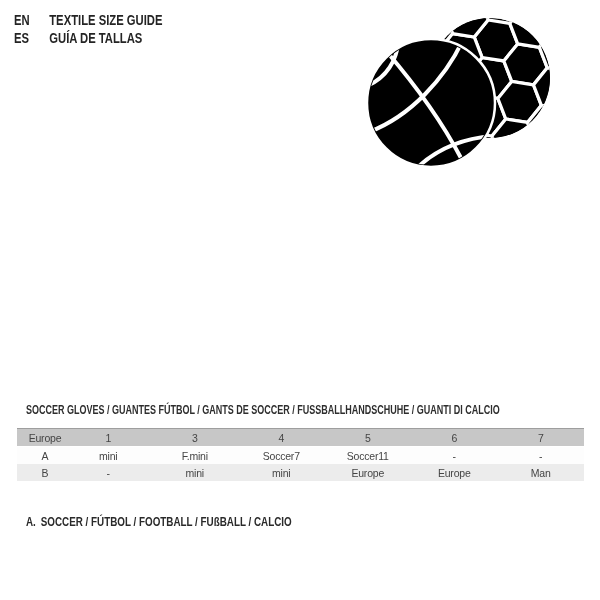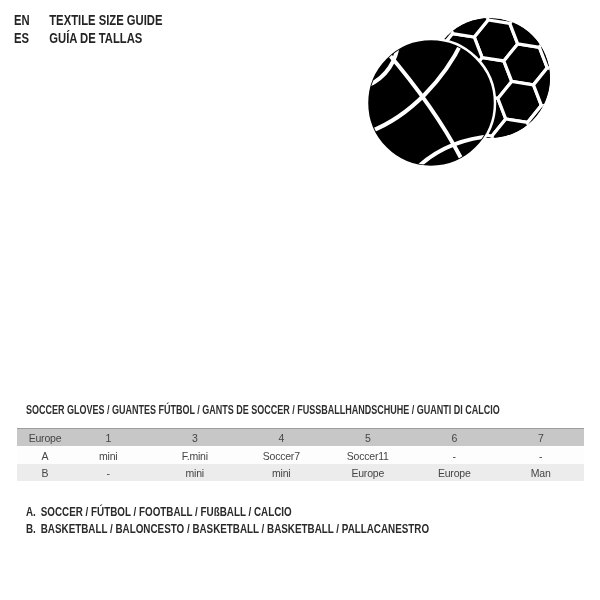--- a/index.html
+++ b/index.html
@@ -26,21 +26,21 @@
   .size-table col.label-col{width:48px;}
   .size-table th,.size-table td{height:17px;padding:0;text-align:center;font-weight:normal;
                                 vertical-align:middle;}
   .size-table th:first-child,.size-table td:first-child{text-align:center;padding-left:8px;}
   .size-table thead tr{background:#c7c7c7;border-top:1px solid #9e9e9e;}
   .size-table tbody tr.row-a{background:#fdfdfd;border-top:1px solid #ffffff;}
   .size-table tbody tr.row-b{background:#ececec;}
 
   
   .footnotes{position:absolute;left:26px;top:502px;}
-  .footnote{height:17px;}
+  .footnote{height:17px;margin-top:10px;}
   .fn-inner{display:inline-block;transform:scaleX(0.82);transform-origin:0 50%;
             font-weight:bold;font-size:12px;white-space:nowrap;color:#2a2a2a;}
   .fn-label{display:inline-block;width:18px;}
 </style>
 </head>
 <body>
 
 <div class="page">
 
   <div class="lang-block">
@@ -141,18 +141,15 @@
         <td>Europe</td>
         <td>Man</td>
       </tr>
     </tbody>
   </table>
 
   <div class="footnotes">
     <div class="footnote">
       <span class="fn-inner"><span class="fn-label">A.</span><span>SOCCER / FÚTBOL / FOOTBALL / FUßBALL / CALCIO</span></span>
     </div>
-    <div class="footnote">
-      <span class="fn-inner"><span class="fn-label">B.</span><span>BASKETBALL / BALONCESTO / BASKETBALL / BASKETBALL / PALLACANESTRO</span></span>
-    </div>
   </div>
 
 </div>
 
 </body></html>

